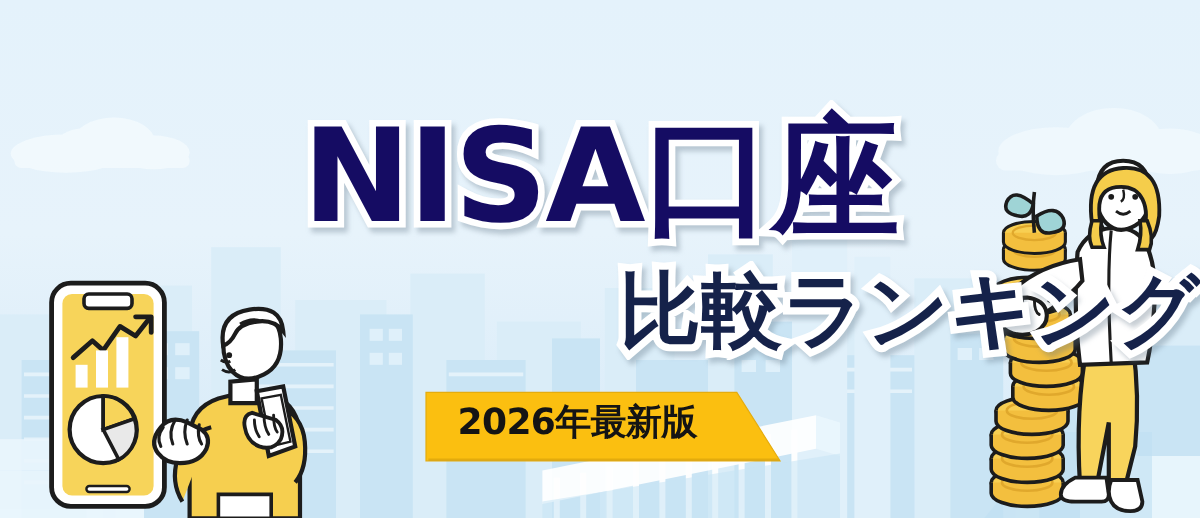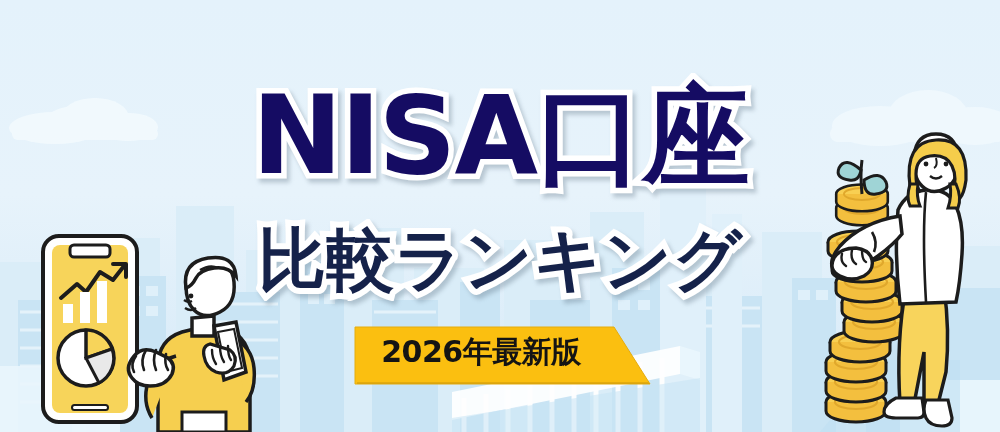--- a/index.html
+++ b/index.html
@@ -15,36 +15,36 @@
   }
   .layer{position:absolute;left:0;top:0;width:1000px;height:432px;}
   .layer svg{display:block;width:1000px;height:432px;}
 
   
   #headline{
     position:absolute;left:0;top:0;width:1000px;height:432px;
     pointer-events:none;
   }
   .title-main{
-    position:absolute;left:0;top:82px;width:1000px;
+    position:absolute;left:0;top:94px;width:1000px;
     text-align:center;
     font-family:"DejaVu Sans","Liberation Sans",sans-serif;
     font-weight:bold;
     font-size:108px;
     line-height:1.0;
     letter-spacing:-2px;
     color:#150c63;
     -webkit-text-stroke:11px #ffffff;
     paint-order:stroke fill;
     filter:drop-shadow(3px 4px 2px rgba(90,110,130,.34));
     white-space:nowrap;
   }
   .title-sub{
     position:absolute;left:0;top:226px;width:1000px;
-    text-align:center;
+    text-align:right;
     font-family:"DejaVu Sans","Liberation Sans",sans-serif;
     font-weight:bold;
     font-size:68px;
     line-height:1.0;
     letter-spacing:0px;
     color:#15224a;
     -webkit-text-stroke:12px #ffffff;
     paint-order:stroke fill;
     filter:drop-shadow(3px 4px 2px rgba(90,110,130,.34));
     white-space:nowrap;

